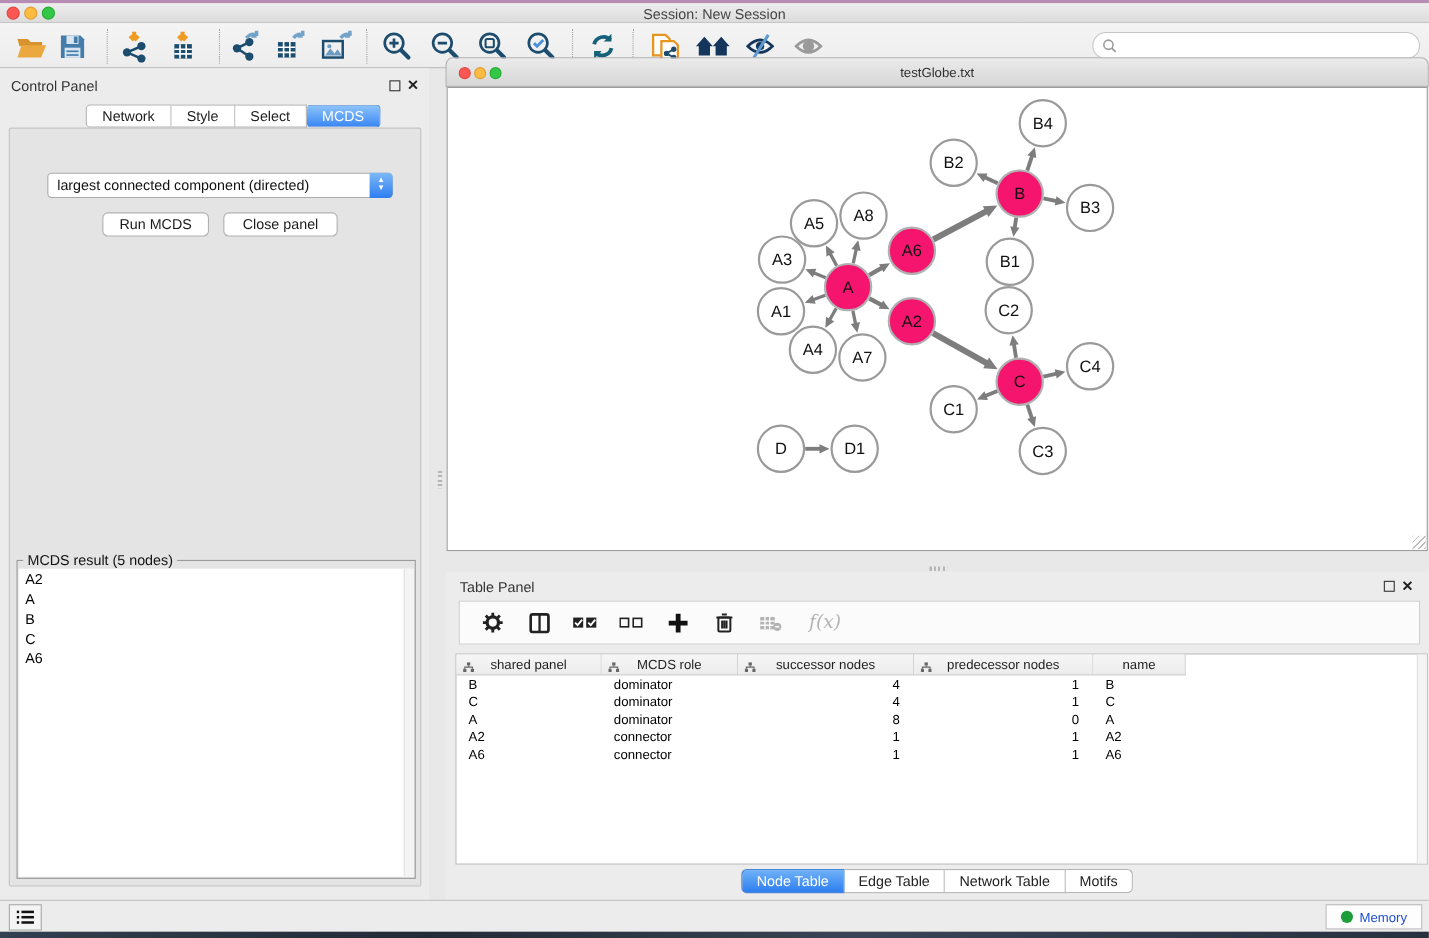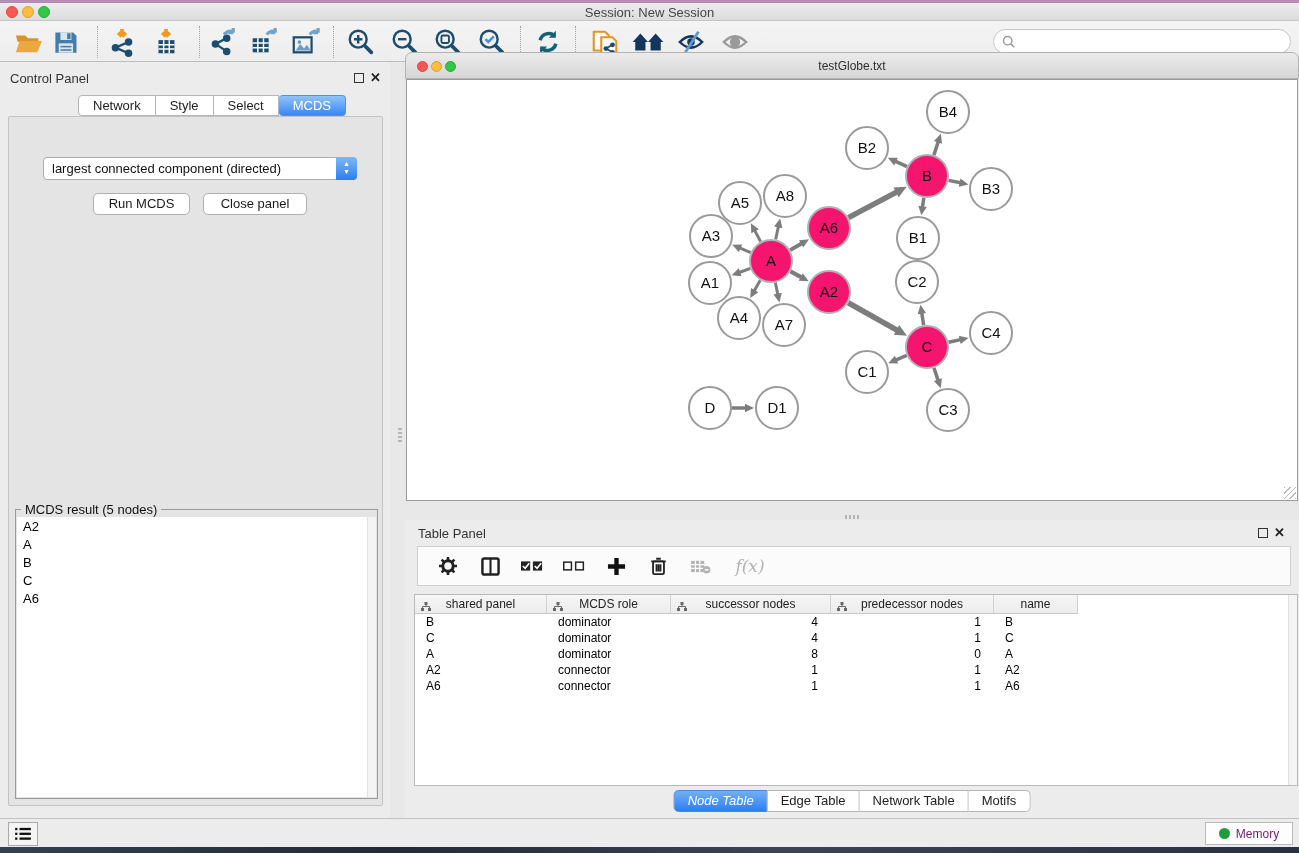--- a/index.html
+++ b/index.html
@@ -90,30 +90,30 @@
   .tbody { position:absolute; left:0; top:19px; right:9px; bottom:0; }
   .tr { display:flex; height:16px; }
   .td { font-size:12px; color:#000; line-height:16px; white-space:nowrap; overflow:hidden; }
   .td.left { text-align:left; padding-left:11px; }
   .td.right { text-align:right; padding-right:13px; }
   .vtrack { position:absolute; right:0; top:0; bottom:0; width:9px; background:#f4f4f4; border-left:1px solid #e0e0e0; }
 
   .ttab-row { position:absolute; left:50%; transform:translateX(-50%); top:270px; display:flex; }
   .ttab { height:22px; line-height:20px; padding:0 13px; font-size:13px; color:#222;
     background:#fff; border:1px solid #b5b5b5; border-left:none; }
-  .ttab:first-child { border-left:1px solid #b5b5b5; border-radius:5px 0 0 5px;font-style:italic; }
+  .ttab:first-child { border-left:1px solid #b5b5b5; border-radius:5px 0 0 5px; }
   .ttab:last-child { border-radius:0 5px 5px 0; }
   .ttab.active { background:linear-gradient(#6fb1f8,#2e7ef0); color:#fff; border-color:#4a85d8; }
 
   
   .statusbar { position:absolute; left:0; top:818px; width:1299px; height:29px; background:#ececec; border-top:1px solid #c2c2c2; }
   .status-list-btn { position:absolute; left:8px; top:3px; width:30px; height:24px; background:#f4f4f4;
     border:1px solid #a9a9a9; display:flex; align-items:center; justify-content:center; }
   .memory-btn { position:absolute; right:6px; top:3px; width:88px; height:23px; background:#fdfdfd;
-    border:1px solid #b9b9b9; display:flex; align-items:center; justify-content:center; font-size:12px; color:#701a75; }
+    border:1px solid #b9b9b9; display:flex; align-items:center; justify-content:center; font-size:12px; color:#1d4ed8; }
   .memory-dot { width:11px; height:11px; border-radius:50%; background:#1e9e3b; margin-right:6px; }
   .desktop-bottom { position:absolute; left:0; top:847px; width:1299px; height:6px;
     background:linear-gradient(90deg,#33404f,#222b36 30%,#3a4454 60%,#283140); }
 
   .grip-v { position:absolute; left:398px; top:428px; width:4px; height:16px;
     background:repeating-linear-gradient(#b5b5b5 0 2px,transparent 2px 4px); }
   .grip-h { position:absolute; left:845px; top:515px; width:16px; height:4px;
     background:repeating-linear-gradient(90deg,#b5b5b5 0 2px,transparent 2px 4px); }
 </style>
 </head>

